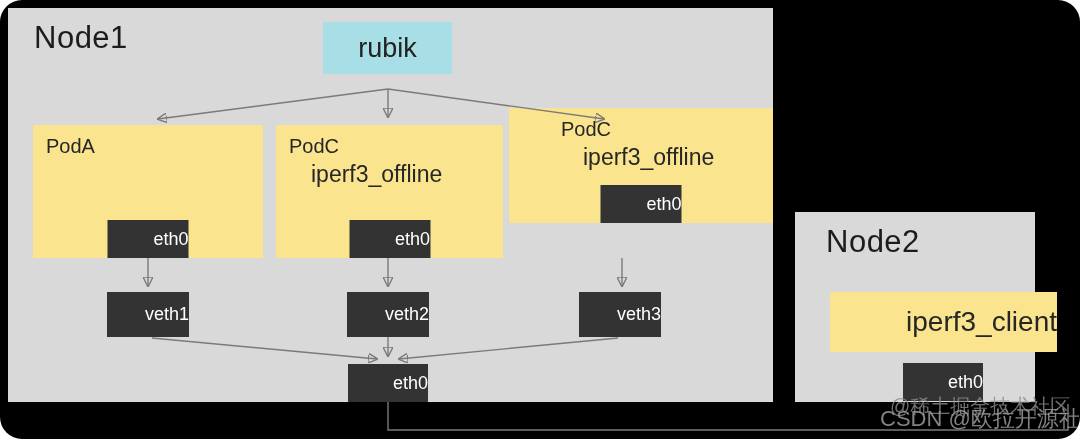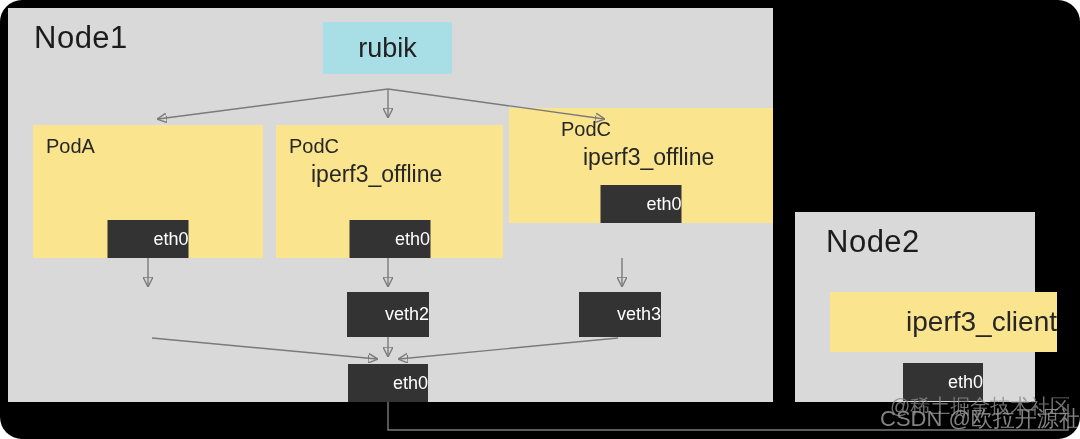--- a/index.html
+++ b/index.html
@@ -53,20 +53,23 @@
     </div>
 
     <div class="pod" style="left:501px;top:100px;width:225px;height:115px;padding-left:39px;">
       <div class="pod-name">PodC</div>
       <div class="pod-app">iperf3_offline</div>
       <div class="darkbox pod-eth">
         <span>eth0</span>
       </div>
     </div>
 
+    <div class="darkbox veth" style="left:99px;top:284px;">
+      <span>veth1</span>
+    </div>
     <div class="darkbox veth" style="left:339px;top:284px;">
       <span>veth2</span>
     </div>
     <div class="darkbox veth" style="left:571px;top:284px;">
       <span>veth3</span>
     </div>
 
     <div class="darkbox hosteth" style="left:340px;top:356px;">
       <span>eth0</span>
     </div>

